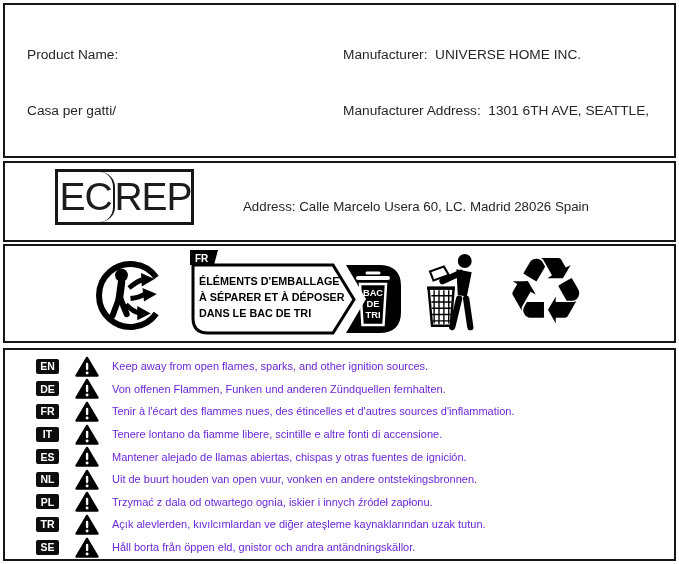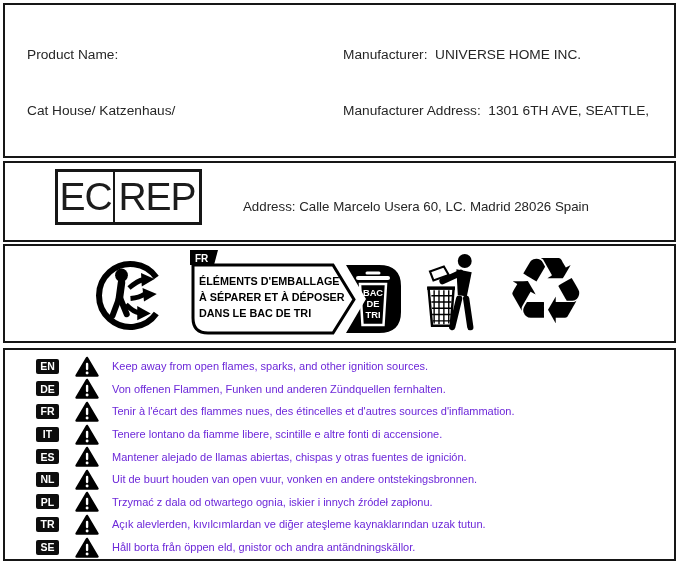--- a/index.html
+++ b/index.html
@@ -14,23 +14,23 @@
   svg{display:block;}
 
   
   .col{position:absolute;top:4px;font-size:13.7px;line-height:18.5px;white-space:pre;}
   .col.left{left:22px;}
   .col.right{left:338px;}
 
   
   .ecrep{position:absolute;left:50px;top:6px;display:flex;border:3px solid #161616;height:56px;box-sizing:border-box;}
   .ecrep span{display:flex;align-items:center;justify-content:center;
-              font-size:39px;letter-spacing:-1px;color:#1c1c1c;height:100%;}
+              font-size:39px;letter-spacing:-1px;color:#1c1c1c;height:100%;border-radius:15px;}
   .ecrep .ec{width:55px;border-right:2px solid #161616;}
-  .ecrep .rep{width:84px;}
+  .ecrep .rep{width:76px;}
   .ecrep-text{position:absolute;left:238px;top:3px;font-size:13.3px;line-height:16.4px;white-space:pre;}
   .contact-row{position:relative;}
   .contact-row .tel{position:absolute;left:222px;top:0;}
 
   
   .triman{position:absolute;left:91px;top:9px;}
   .infotri{position:absolute;left:185px;top:4px;}
   .tidyman{position:absolute;left:418px;top:6px;}
   .recycle{position:absolute;left:498px;top:2px;width:86px;height:86px;
            display:flex;align-items:center;justify-content:center;
@@ -46,21 +46,20 @@
   .wtext{font-size:11px;white-space:pre;color:#6d28d9;}
 </style>
 </head>
 <body>
 
 <div class="label">
 
   <section class="box box1">
     <div class="col left">
       <div>Product Name:</div>
-      <div>Cat House/ Katzenhaus/</div>
       <div>Casa per gatti/</div>
       <div>Maison pour chat/</div>
       <div>Casa para gatos</div>
       <div>Batch ID: UH5174</div>
       <div>Brand: unipaws</div>
       <div>Country Origin: Made in China</div>
     </div>
     <div class="col right">
       <div>Manufacturer:  UNIVERSE HOME INC.</div>
       <div>Manufacturer Address:  1301 6TH AVE, SEATTLE,</div>

